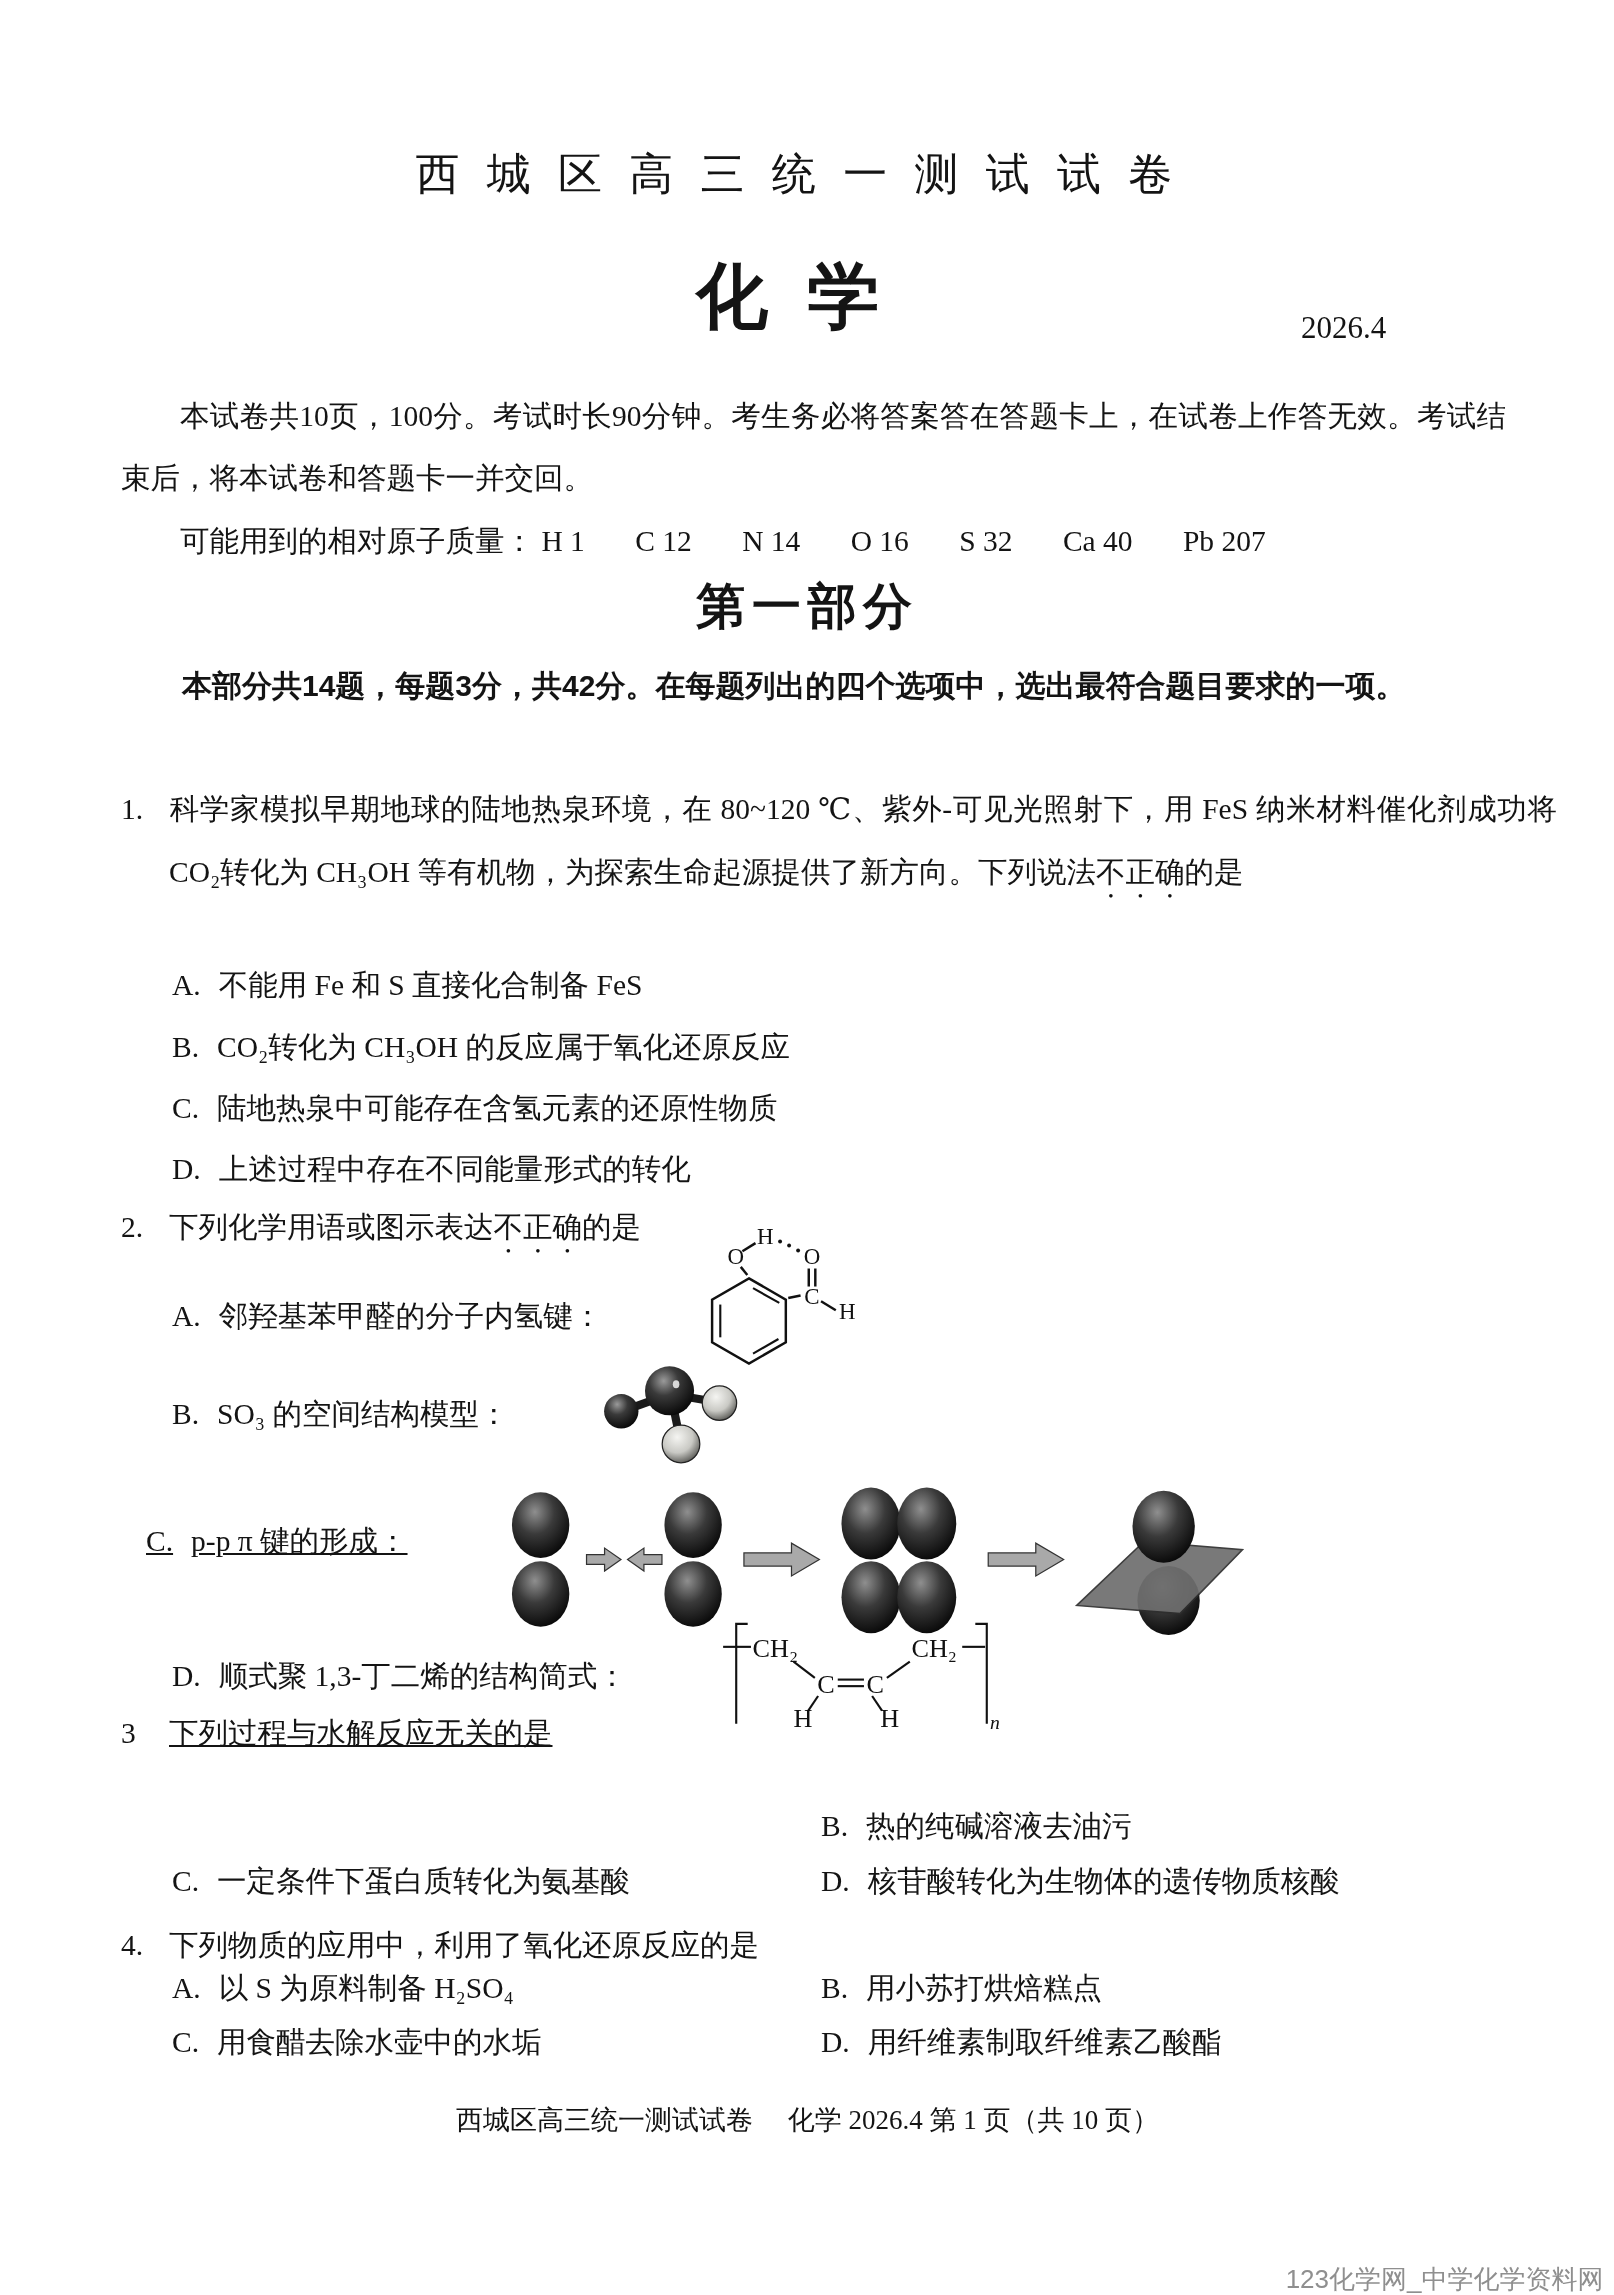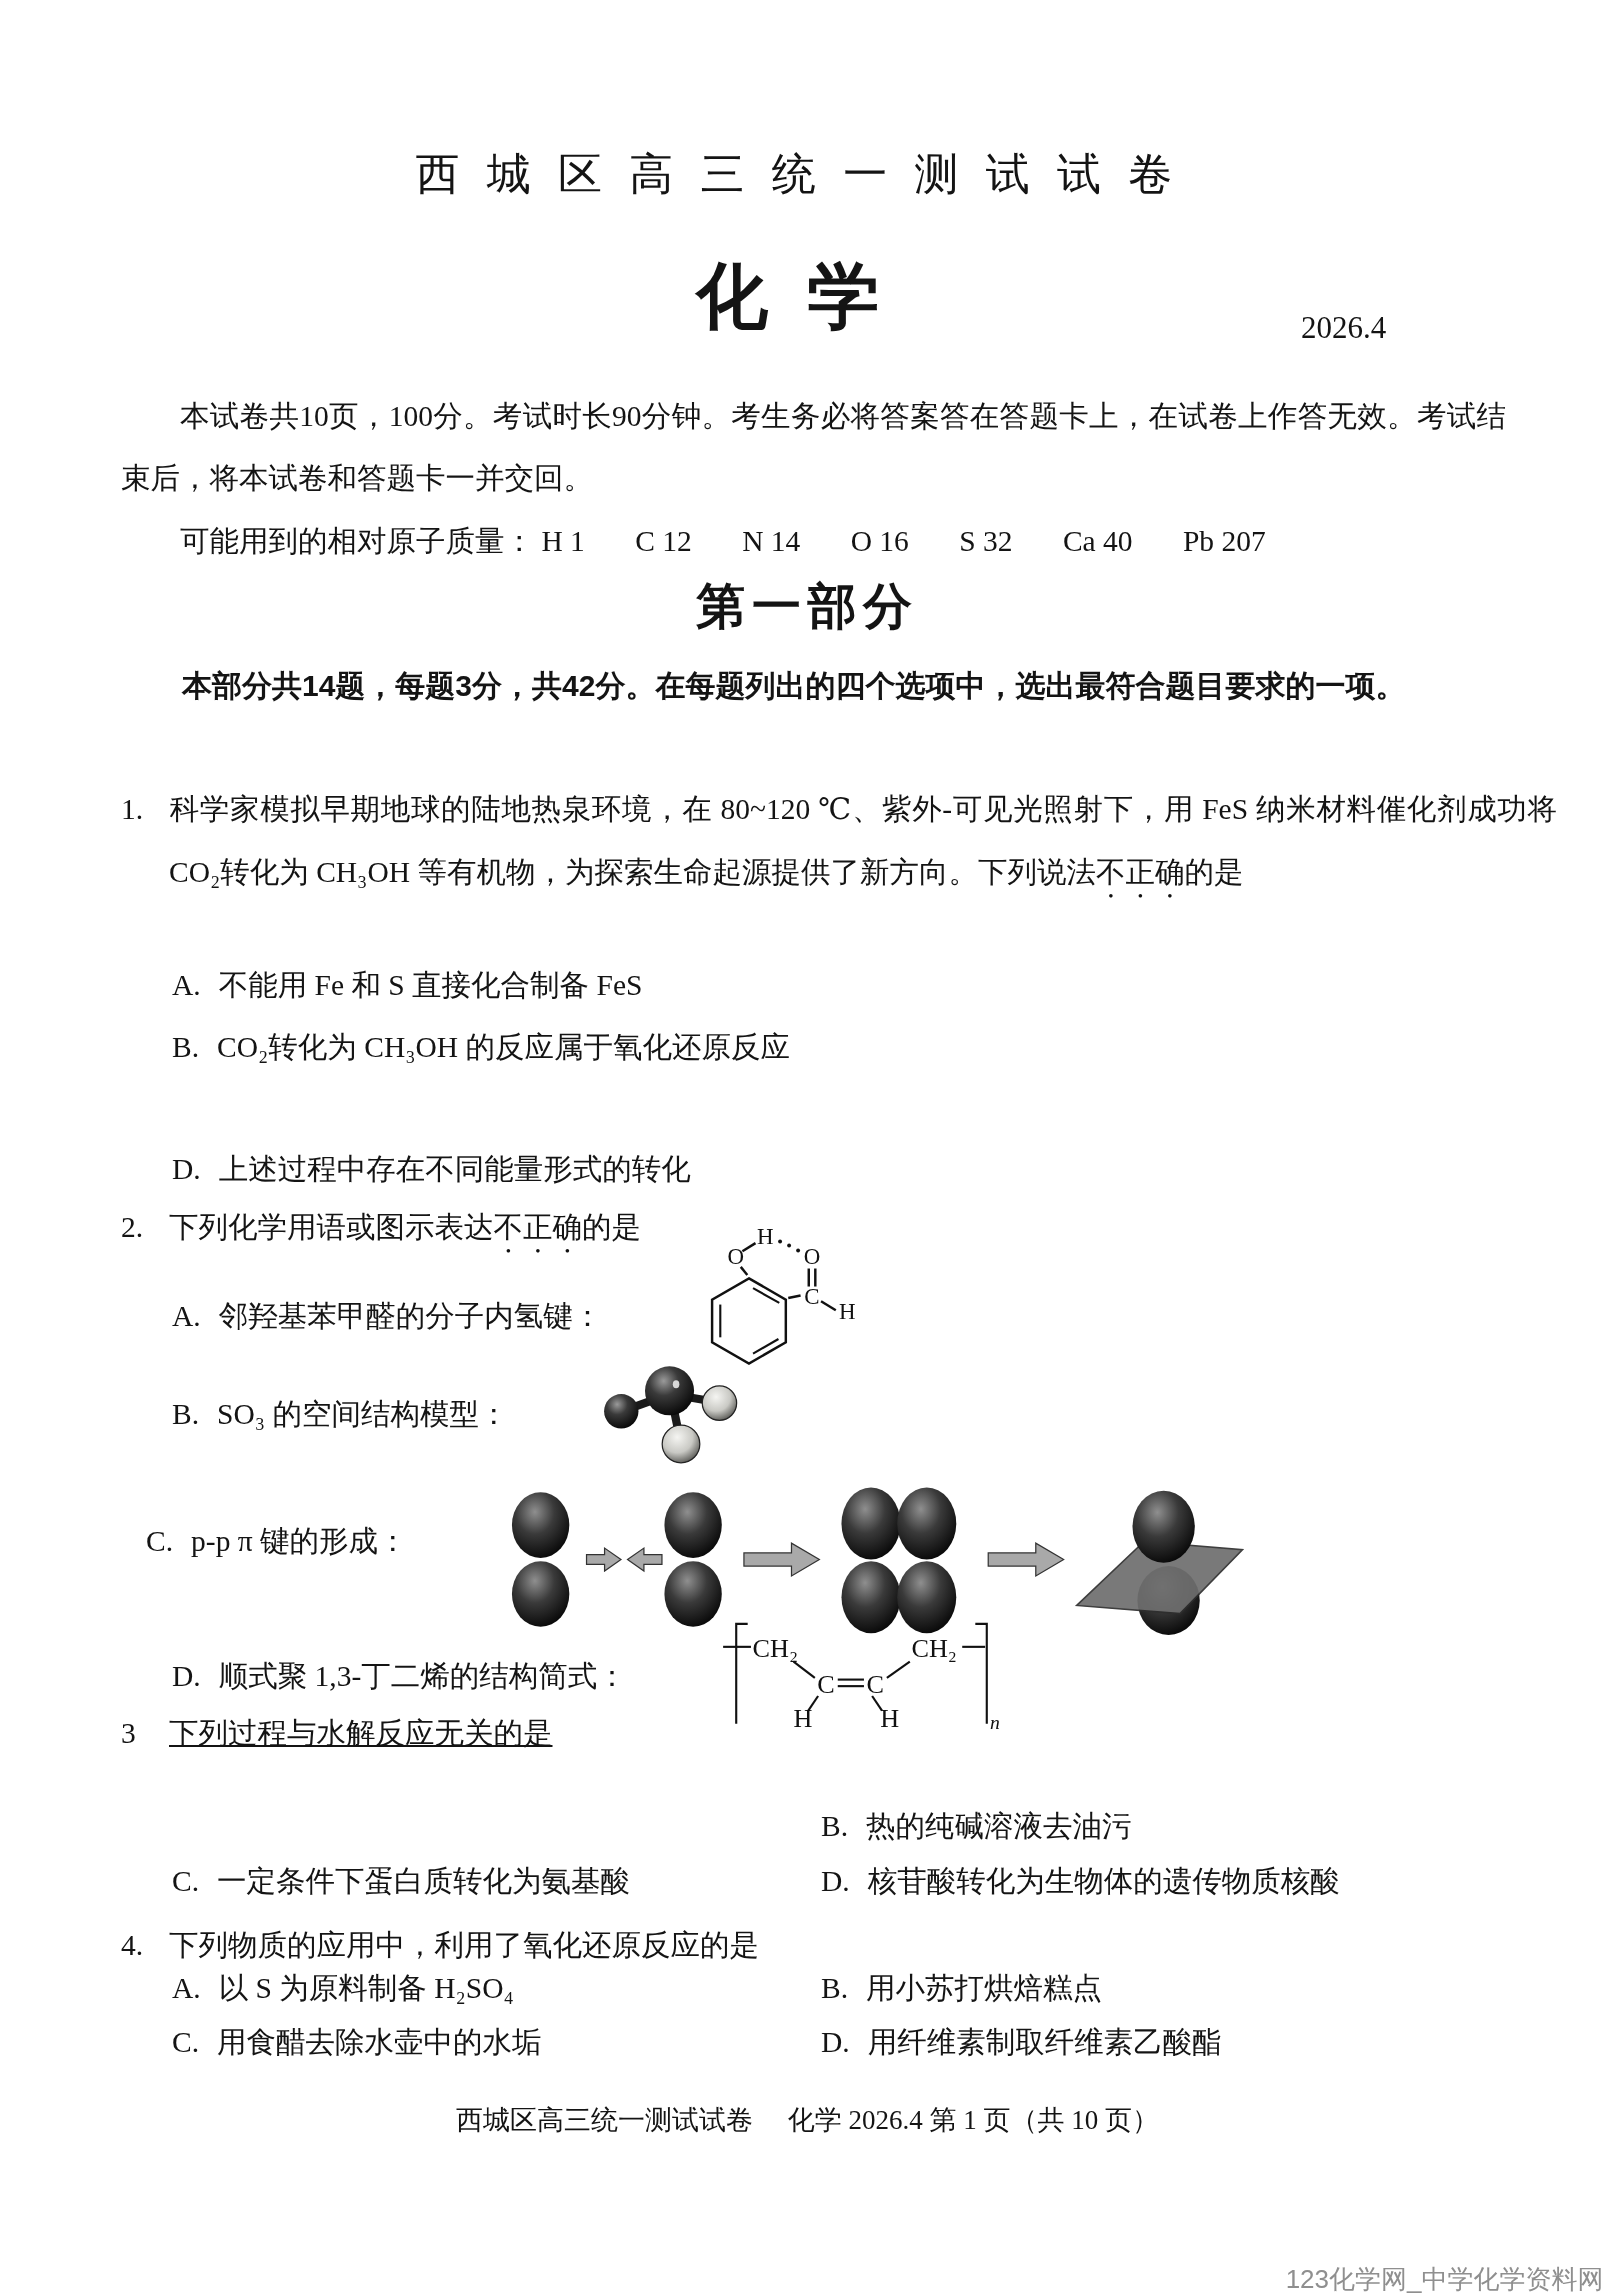--- a/index.html
+++ b/index.html
@@ -70,20 +70,23 @@
   <div class="abs para instructions heiti">本部分共14题，每题3分，共42分。在每题列出的四个选项中，选出最符合题目要求的一项。</div>
 
   <div class="abs stem" style="top:778px;">
     <span class="qnum">1.</span><span>科学家模拟早期地球的陆地热泉环境，在 80~120 ℃、紫外-可见光照射下，用 FeS 纳米材料催化剂成功将 CO₂转化为 CH₃OH 等有机物，为探索生命起源提供了新方向。下列说法</span><span class="emph">不正确</span><span>的是</span>
   </div>
   <div class="abs opt" style="top:965px; left:172px;">
     <span class="lab">A.</span><span>不能用 Fe 和 S 直接化合制备 FeS</span>
   </div>
   <div class="abs opt" style="top:1027px; left:172px;">
     <span class="lab">B.</span><span>CO₂转化为 CH₃OH 的反应属于氧化还原反应</span>
+  </div>
+  <div class="abs opt" style="top:1088px; left:172px;">
+    <span class="lab">C.</span><span>陆地热泉中可能存在含氢元素的还原性物质</span>
   </div>
   <div class="abs opt" style="top:1149px; left:172px;">
     <span class="lab">D.</span><span>上述过程中存在不同能量形式的转化</span>
   </div>
 
   <div class="abs stem" style="top:1196px;">
     <span class="qnum">2.</span><span>下列化学用语或图示表达</span><span class="emph">不正确</span><span>的是</span>
   </div>
 
   <div class="abs opt" style="top:1296px; left:172px;">
@@ -135,21 +138,21 @@
     <line x1="85" y1="50" x2="30" y2="70" stroke="#1a1a1a" stroke-width="10"></line>
     <line x1="85" y1="50" x2="144" y2="60" stroke="#1a1a1a" stroke-width="10"></line>
     <line x1="88" y1="58" x2="98" y2="106" stroke="#1a1a1a" stroke-width="10"></line>
     <circle cx="26" cy="71" r="21" fill="url(#sDark)"></circle>
     <circle cx="146" cy="61" r="21" fill="url(#sLight)" stroke="#222" stroke-width="1.5"></circle>
     <circle cx="99" cy="111" r="23" fill="url(#sLight)" stroke="#222" stroke-width="1.5"></circle>
     <circle cx="85" cy="46" r="30" fill="url(#sDark)"></circle>
     <ellipse cx="93" cy="38" rx="4" ry="5" fill="#e8e8e8" opacity="0.9"></ellipse>
   </svg>
 
-  <div class="abs opt" style="top:1521px; left:146px;">
+  <div class="abs opt" style="top:1521px; left:146px;text-decoration:underline;">
     <span class="lab">C.</span><span>p-p π 键的形成：</span>
   </div>
 
   <svg class="abs" style="top:1484px; left:498px;" width="746" height="156" viewBox="0 0 910 190">
     <defs>
       <radialGradient id="lob" cx="40%" cy="30%" r="75%">
         <stop offset="0%" stop-color="#8f8f8f"></stop>
           <stop offset="45%" stop-color="#3a3a3a"></stop>
           <stop offset="100%" stop-color="#050505"></stop>
       </radialGradient>

